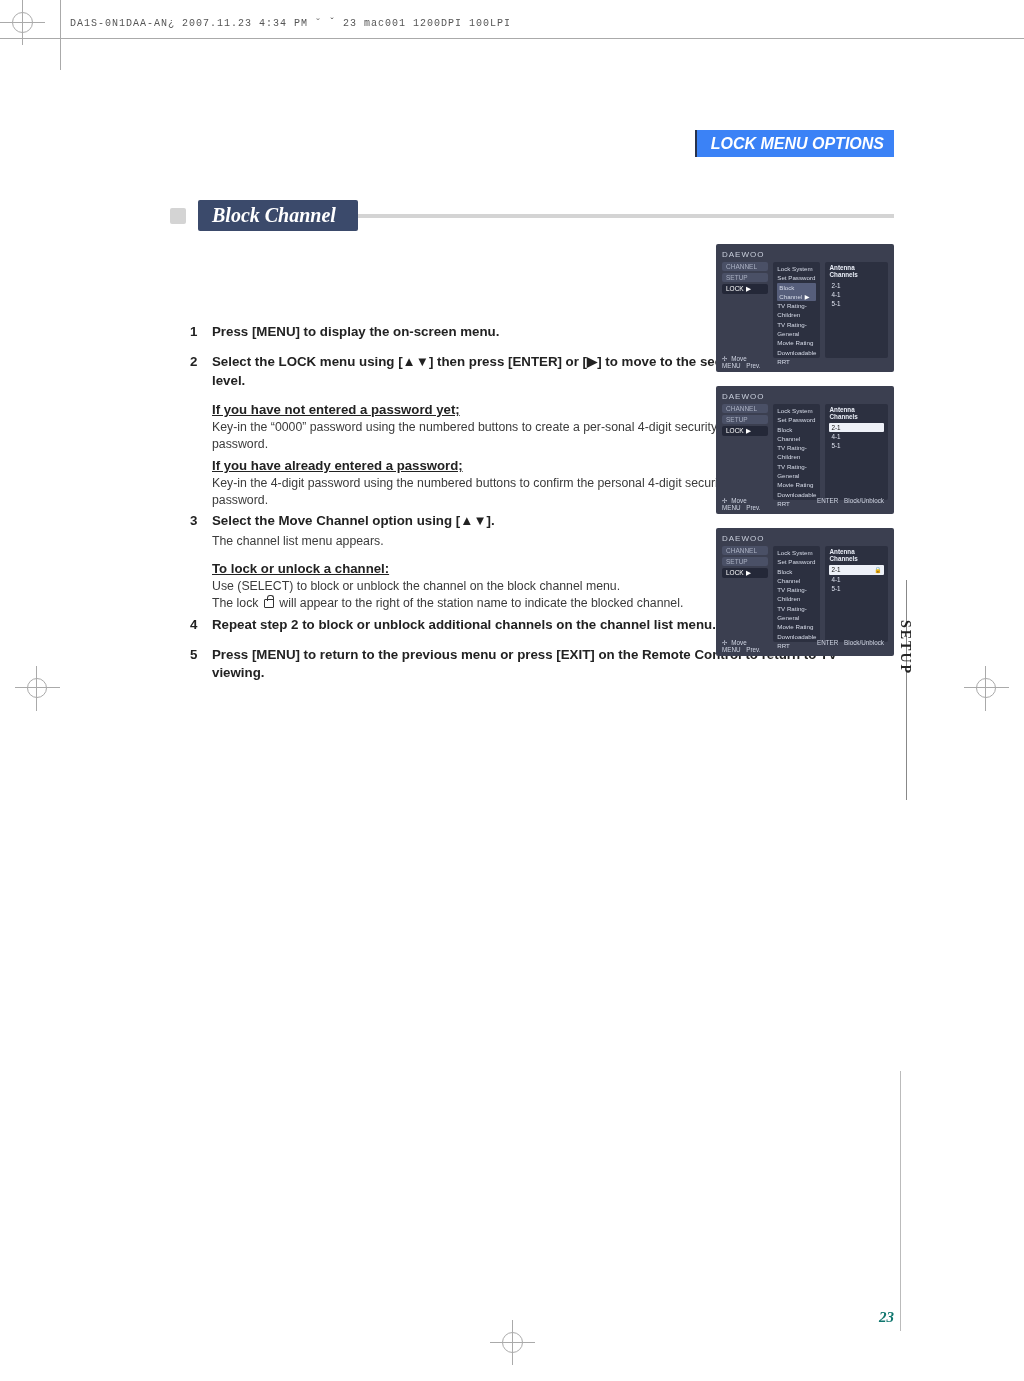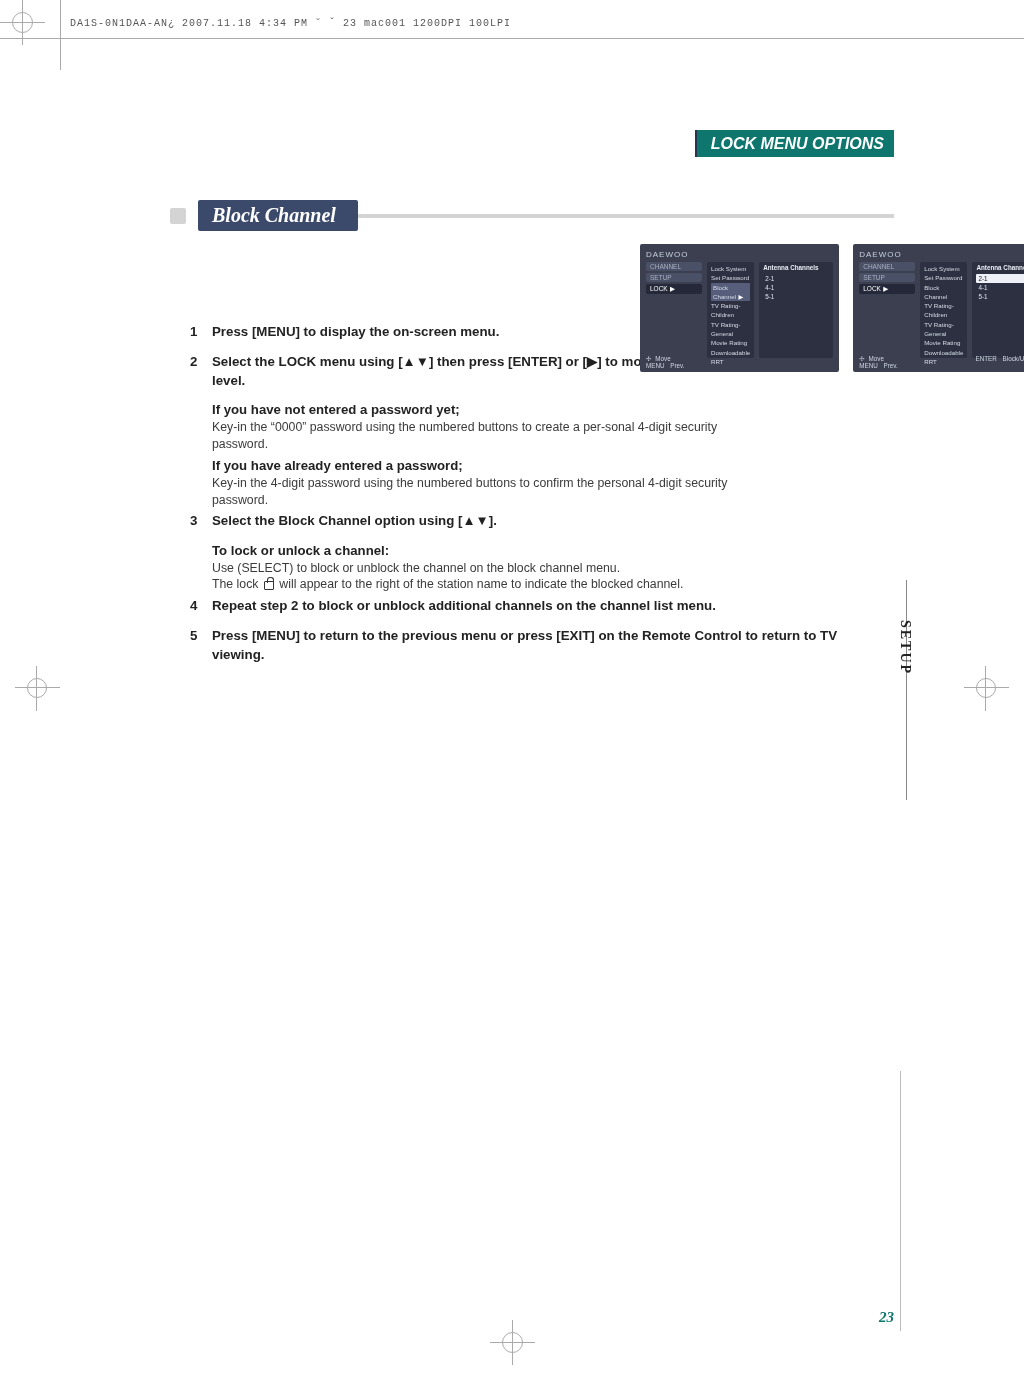--- a/index.html
+++ b/index.html
@@ -20,35 +20,35 @@
   .reg-mid .cross{position:relative;width:45px;height:45px;}
   .reg-mid .cross::before,.reg-mid .cross::after{content:"";position:absolute;background:#aaa;}
   .reg-mid .cross::before{top:21px;left:0;width:45px;height:1px;}
   .reg-mid .cross::after{top:0;left:21px;width:1px;height:45px;}
   .reg-mid .cross .c{position:absolute;top:12px;left:12px;width:20px;height:20px;border:1px solid #aaa;border-radius:50%;}
   .reg-bot{position:absolute;top:1320px;left:490px;width:45px;height:45px;}
   .reg-bot::before,.reg-bot::after{content:"";position:absolute;background:#aaa;}
   .reg-bot::before{top:22px;left:0;width:45px;height:1px;}
   .reg-bot::after{top:0;left:22px;width:1px;height:45px;}
   .reg-bot .c{position:absolute;top:12px;left:12px;width:21px;height:21px;border:1px solid #aaa;border-radius:50%;}
-  .hdr-box{position:absolute;top:130px;right:130px;background:#0f766e;color:#fff;padding:5px 10px 4px 14px;font-size:16px;font-style:italic;border-left:2px solid #28334d;}
+  .hdr-box{position:absolute;top:130px;right:130px;background:#3b82f6;color:#fff;padding:5px 10px 4px 14px;font-size:16px;font-style:italic;border-left:2px solid #28334d;}
   .title-row{position:absolute;top:200px;left:170px;right:130px;display:flex;align-items:center;}
   .title-dot{width:16px;height:16px;background:#d4d4d4;border-radius:2px;margin-right:12px;}
   .title-pill{background:#3b4a6b;color:#fff;font-style:italic;font-weight:bold;font-size:20px;padding:4px 22px 4px 14px;border-radius:2px;font-family:Georgia,serif;}
   .title-line{flex:1;height:4px;background:#d4d4d4;margin-left:0;}
   .intro{position:absolute;top:244px;left:190px;width:460px;font-size:12.3px;line-height:1.35;color:#3b3b3b;}
   .steps{position:absolute;top:323px;left:190px;width:580px;}
   .step{display:flex;margin-bottom:12px;font-size:13.3px;line-height:1.38;}
   .step .num{width:22px;font-weight:bold;color:#222;flex:none;}
   .step .bod{flex:1;color:#222;}
   .step .bod b{font-weight:bold;}
   .sub{margin-left:22px;font-size:12.3px;color:#3b3b3b;line-height:1.35;}
-  .subhead{font-weight:bold;font-size:13.2px;color:#222;margin:2px 0 2px 22px;}
+  .subhead{font-weight:bold;text-decoration:underline;font-size:13.2px;color:#222;margin:2px 0 2px 22px;}
   .gap-s{height:4px;}
-  .screens{position:absolute;top:244px;right:130px;width:254px;display:flex;gap:14px;margin-left:29px;}
+  .screens{position:absolute;top:244px;right:130px;width:178px;display:flex;flex-direction:column;gap:14px;margin-left:29px;}
   .tv{background:#3b3f50;border-radius:2px;padding:6px 6px 6px 6px;color:#d6dbe8;font-size:7px;position:relative;height:128px;}
   .tv .brand{font-size:8px;color:#c9cfdc;letter-spacing:1px;margin-bottom:3px;}
   .tv .cols{display:flex;gap:5px;height:96px;}
   .tv .side{width:56px;display:flex;flex-direction:column;gap:2px;}
   .tv .tab{background:#4a5066;border-radius:2px;padding:1px 4px;font-size:6.5px;color:#aab0c2;}
   .tv .tab.sel{background:#242838;color:#fff;}
   .tv .mid{flex:1;background:#2c3040;border-radius:2px;padding:2px 4px;font-size:6.2px;line-height:1.5;}
   .tv .mid .hl{background:#565e7b;display:block;padding:0 2px;border-radius:1px;}
   .tv .right{width:74px;background:#2c3040;border-radius:2px;padding:2px 4px;font-size:6.3px;}
   .tv .right .t{font-weight:bold;color:#eaeef7;margin-bottom:3px;}
@@ -62,21 +62,21 @@
   .sidebar .txt{position:absolute;top:40px;left:2px;writing-mode:vertical-rl;font-weight:bold;font-size:14px;font-family:Georgia,serif;letter-spacing:2px;color:#222;}
   .pgnum{position:absolute;bottom:55px;right:130px;font-style:italic;font-weight:bold;font-size:15px;color:#0f766e;font-family:Georgia,serif;}
   .pgvert{position:absolute;bottom:50px;right:123px;width:1px;height:260px;background:#bbb;}
   .lock-ic{display:inline-block;width:10px;height:9px;border:1px solid #333;border-radius:1px;position:relative;vertical-align:middle;margin:0 2px;}
   .lock-ic::before{content:"";position:absolute;top:-5px;left:2px;width:5px;height:5px;border:1px solid #333;border-bottom:none;border-radius:3px 3px 0 0;}
 </style>
 </head>
 <body>
 <div class="page">
 
-<div class="topline">DA1S-0N1DAA-AN¿   2007.11.18 4:34 PM   ˘   ˇ  23    mac001  1200DPI 100LPI</div>
+<div class="topline">DA1S-0N1DAA-AN¿   2007.11.23 4:34 PM   ˘   ˇ  23    mac001  1200DPI 100LPI</div>
 <div class="regline reg-top-h"></div>
 <div class="regline reg-left-v"></div>
 <div class="reg-top-cross">
       <div class="c"></div>
     </div>
 <div class="reg-mid left">
       <div class="cross">
         <div class="c"></div>
       </div>
     </div>
@@ -111,21 +111,22 @@
   </div>
   <div class="subhead">If you have not entered a password yet;</div>
   <div class="sub">Key-in the “0000” password using the numbered buttons to create a per-sonal 4-digit security password.</div>
   <div class="gap-s"></div>
   <div class="subhead">If you have already entered a password;</div>
   <div class="sub">Key-in the 4-digit password using the numbered buttons to confirm the personal 4-digit security password.</div>
   <div class="gap-s"></div>
   <div class="step">
     <div class="num">3</div>
     <div class="bod">
-      <b>Select the Block Channel option using [▲▼].</b>
+      <b>Select the Move Channel option using [▲▼].</b>
+      <div class="sub" style="margin-left:0;margin-top:2px;">The channel list menu appears.</div>
     </div>
   </div>
   <div class="subhead">To lock or unlock a channel:</div>
   <div class="sub">Use (SELECT) to block or unblock the channel on the block channel menu.</div>
   <div class="sub" style="width:680px;">
     <span>The lock </span>
     <span class="lock-ic"></span>
     <span> will appear to the right of the station name to indicate the blocked channel.</span>
   </div>
   <div class="gap-s"></div>

